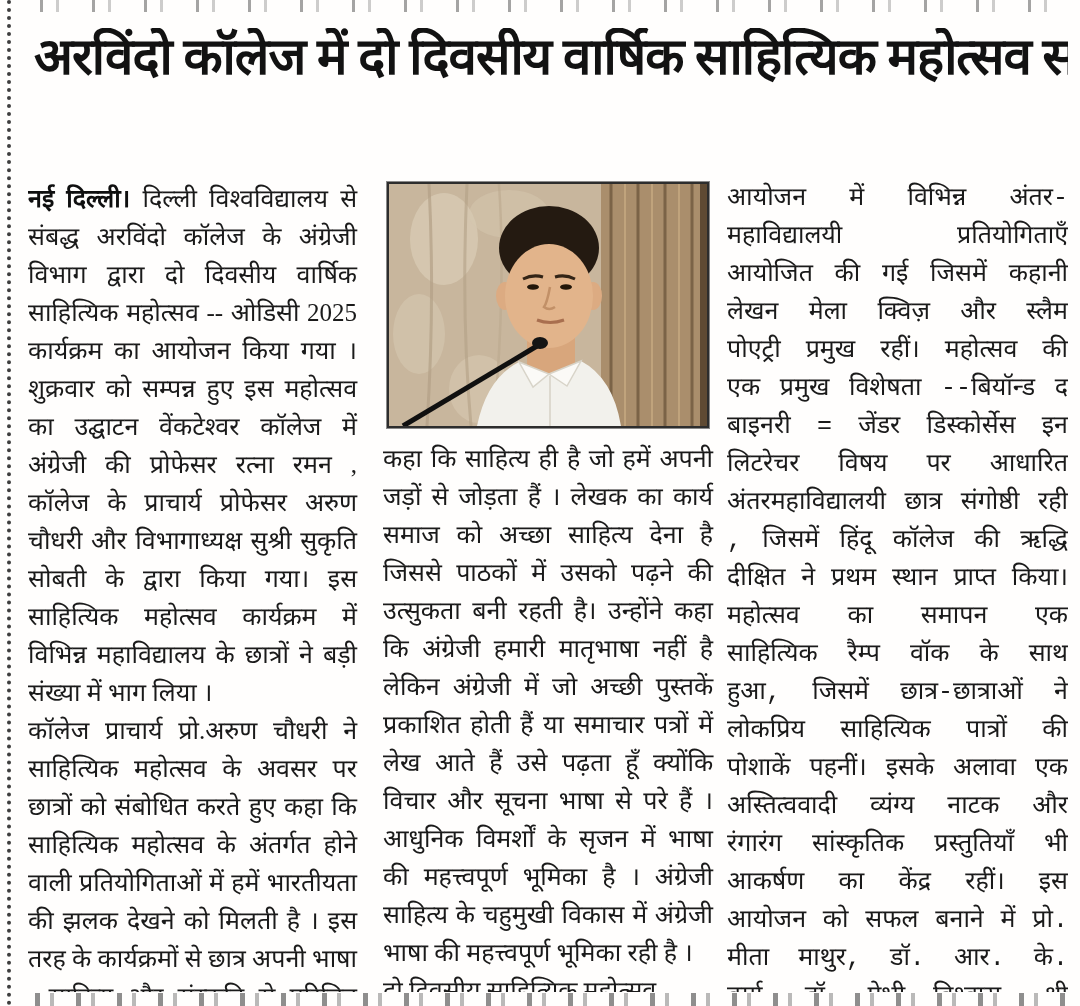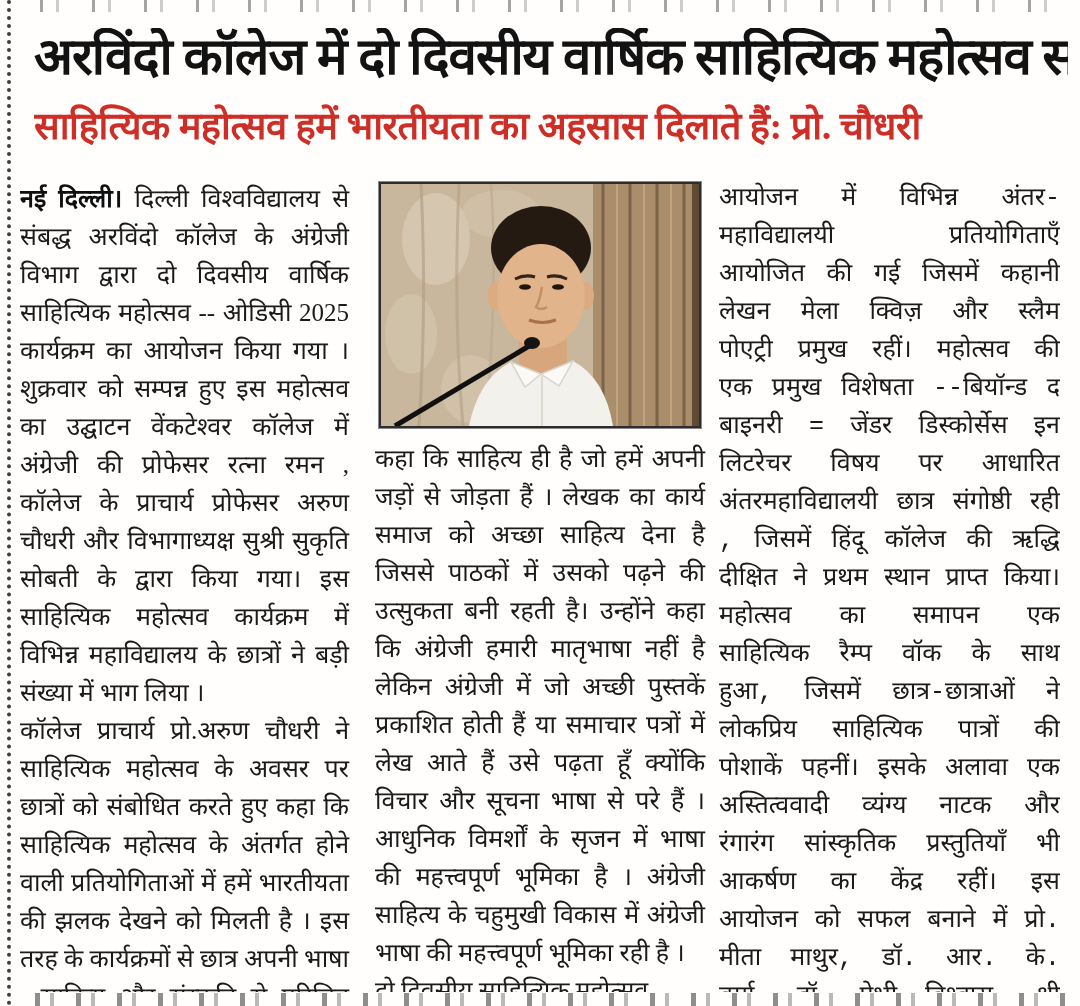--- a/index.html
+++ b/index.html
@@ -39,21 +39,21 @@
     position:absolute;top:28px;left:34px;width:1034px;margin:0;
     font-size:51px;font-weight:bold;color:#121212;
     letter-spacing:-1px;line-height:1.15;white-space:nowrap;overflow:hidden;
   }
   .subheadline{
     position:absolute;top:104px;left:34px;width:1034px;margin:0;
     font-size:38px;font-weight:bold;color:#cf2e27;
     letter-spacing:-0.5px;line-height:1.2;white-space:nowrap;overflow:hidden;
   }
   .cols{
-    position:absolute;top:180px;left:20px;width:1040px;height:812px;
+    position:absolute;top:180px;left:28px;width:1040px;height:812px;
     display:flex;gap:14px;overflow:hidden;
   }
   .col{
     text-align:justify;font-size:25px;line-height:38px;color:#1a1a1a;
   }
   .col p{margin:0;}
   .col-1{width:333px;}
   .col-2{width:334px;margin-left:12px;}
   .col-3{width:345px;font-family:Liberation Mono, monospace;}
   .dateline{font-weight:bold;color:#0f0f0f;}
@@ -66,21 +66,20 @@
 </style>
 </head>
 <body>
 
 <div class="page">
 
   <div class="left-rule"></div>
   <div class="strip top"></div>
 
   <h1 class="headline">अरविंदो कॉलेज में दो दिवसीय वार्षिक साहित्यिक महोत्सव सम्पन्न</h1>
-  <h2 class="subheadline">साहित्यिक महोत्सव हमें भारतीयता का अहसास दिलाते हैं:  प्रो. चौधरी</h2>
 
   <div class="cols">
 
     <div class="col col-1">
       <p><span class="dateline">नई दिल्ली।</span> <span>दिल्ली विश्वविद्यालय से संबद्ध अरविंदो कॉलेज के अंग्रेजी विभाग द्वारा दो दिवसीय वार्षिक साहित्यिक महोत्सव -- ओडिसी 2025 कार्यक्रम का आयोजन किया गया । शुक्रवार को सम्पन्न हुए इस महोत्सव का उद्घाटन वेंकटेश्वर कॉलेज में अंग्रेजी की प्रोफेसर रत्ना रमन , कॉलेज के प्राचार्य प्रोफेसर अरुण चौधरी और विभागाध्यक्ष सुश्री सुकृति सोबती के द्वारा किया गया। इस साहित्यिक महोत्सव कार्यक्रम में विभिन्न महाविद्यालय के छात्रों ने बड़ी संख्या में भाग लिया ।</span></p>
       <p>कॉलेज प्राचार्य प्रो.अरुण चौधरी ने साहित्यिक महोत्सव के अवसर पर छात्रों को संबोधित करते हुए कहा कि साहित्यिक महोत्सव के अंतर्गत होने वाली प्रतियोगिताओं में हमें भारतीयता की झलक देखने को मिलती है । इस तरह के कार्यक्रमों से छात्र अपनी भाषा , साहित्य और संस्कृति से परिचित होते हैं । उन्होंने</p>
     </div>
 
     <div class="col col-2">
       <figure class="photo">

